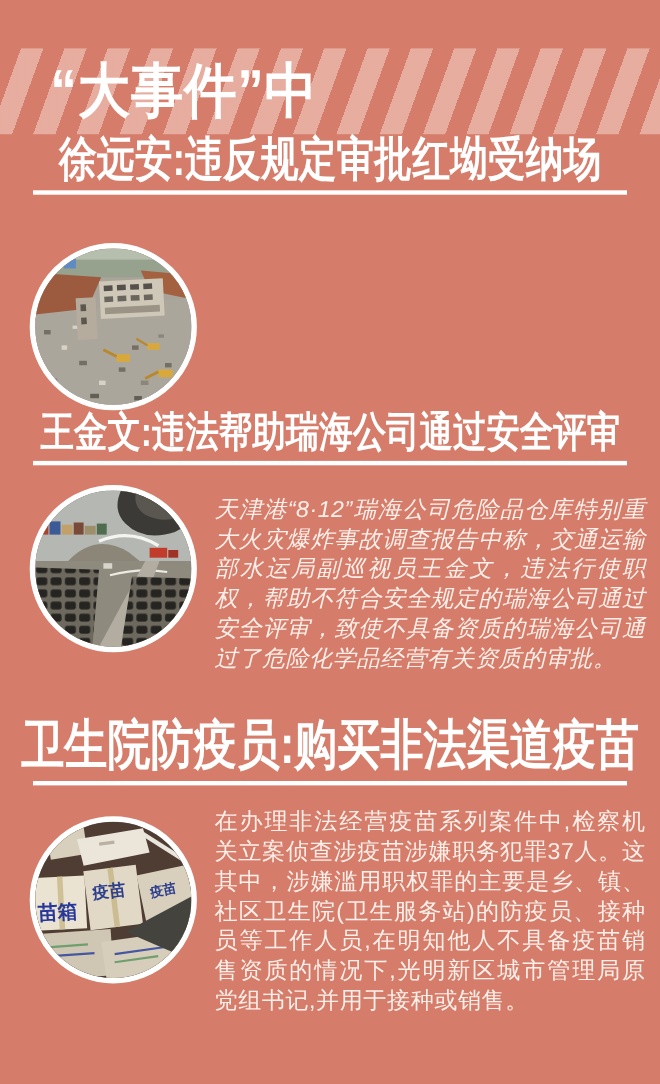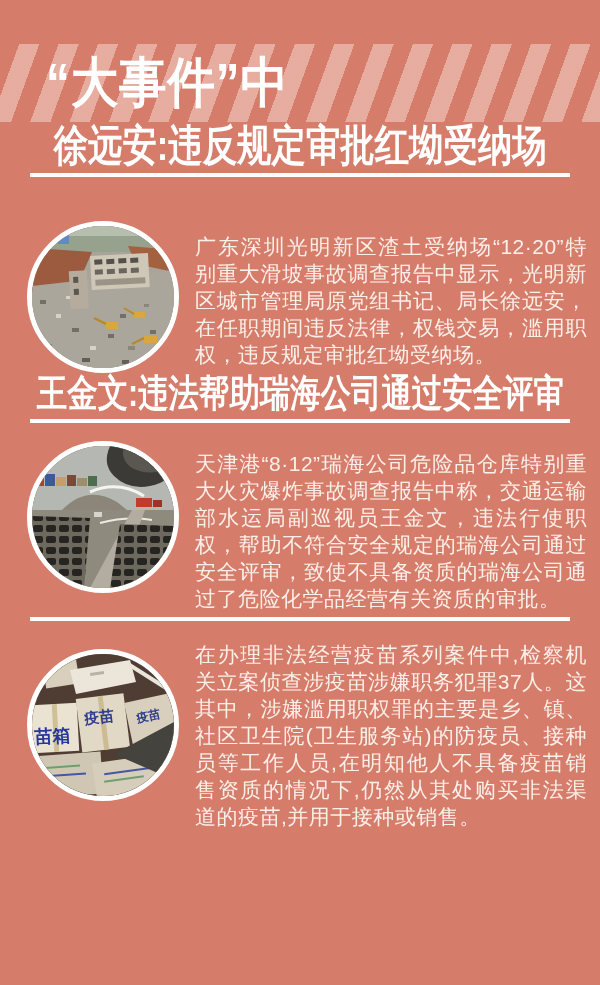--- a/index.html
+++ b/index.html
@@ -49,21 +49,21 @@
     border:5px solid #ffffff;border-radius:50%;overflow:hidden;
     background:#9a948a;
   }
   .photo svg{width:100%;height:100%;display:block;}
   .para{
     margin:0 0 0 16px;width:392px;
     font-size:21px;line-height:27px;color:#fcefe9;
     text-align:justify;letter-spacing:0.5px;
   }
   .sec1 .para{margin-top:12px;}
-  .sec2 .para{margin-top:9px;}
+  .sec2 .para{margin-top:9px;font-style:italic;}
   .sec3 .para{margin-top:-8px;}
 </style>
 </head>
 <body>
 
 <div class="page">
 
   <div class="banner">
     <h1>“大事件”中</h1>
   </div>
@@ -117,21 +117,20 @@
           <g>
             <rect x="74" y="96" width="12" height="7" fill="#d9a83c"></rect>
             <path d="M74,98 L62,92" stroke="#b9882a" stroke-width="2.5" fill="none"></path>
             <rect x="102" y="86" width="11" height="6" fill="#d9a83c"></rect>
             <path d="M102,88 L92,82" stroke="#b9882a" stroke-width="2" fill="none"></path>
             <rect x="112" y="110" width="13" height="7" fill="#d9a83c"></rect>
             <path d="M112,112 L100,118" stroke="#b9882a" stroke-width="2.5" fill="none"></path>
           </g>
         </svg>
       </div>
-      <p class="para">广东深圳光明新区渣土受纳场“12·20”特别重大滑坡事故调查报告中显示，光明新区城市管理局原党组书记、局长徐远安，在任职期间违反法律，权钱交易，滥用职权，违反规定审批红坳受纳场。</p>
     </div>
   </section>
 
   <section class="sec2">
     <div class="hl">
       <span>王金文:违法帮助瑞海公司通过安全评审</span>
     </div>
     <hr class="rule">
     <div class="row">
       <div class="photo">
@@ -165,20 +164,23 @@
           <polygon points="0,70 58,72 52,142 0,142" fill="url(#cars)"></polygon>
           <polygon points="88,78 142,80 142,142 78,142" fill="url(#cars)"></polygon>
           <rect x="62" y="66" width="8" height="5" fill="#d7d4cb"></rect>
         </svg>
       </div>
       <p class="para">天津港“8·12”瑞海公司危险品仓库特别重大火灾爆炸事故调查报告中称，交通运输部水运局副巡视员王金文，违法行使职权，帮助不符合安全规定的瑞海公司通过安全评审，致使不具备资质的瑞海公司通过了危险化学品经营有关资质的审批。</p>
     </div>
   </section>
 
   <section class="sec3">
+    <div class="hl">
+      <span>卫生院防疫员:购买非法渠道疫苗</span>
+    </div>
     <hr class="rule">
     <div class="row">
       <div class="photo">
         <svg viewBox="0 0 142 142">
           <rect width="142" height="142" fill="#4f3c33"></rect>
           <rect x="12" y="6" width="34" height="26" fill="#d8cfbc" transform="rotate(-9 29 19)"></rect>
           <polygon points="38,16 98,6 104,28 44,40" fill="#ece6da"></polygon>
           <rect x="58" y="18" width="14" height="3" fill="#b9b2a4" transform="rotate(-8 65 19)"></rect>
           <path d="M96,10 L134,34" stroke="#e9e5db" stroke-width="4"></path>
           <path d="M104,5 L138,25" stroke="#d9d4c8" stroke-width="3"></path>
@@ -200,17 +202,17 @@
             <rect x="0" y="100" width="70" height="42" fill="#cfc7b3" transform="rotate(-4 35 120)"></rect>
             <rect x="8" y="112" width="40" height="2" fill="#6f9e6f" transform="rotate(-4 28 113)"></rect>
             <rect x="8" y="120" width="46" height="2" fill="#4457a0" transform="rotate(-4 31 121)"></rect>
             <rect x="62" y="104" width="80" height="38" fill="#d6cebb" transform="rotate(-8 100 120)"></rect>
             <rect x="72" y="116" width="48" height="2" fill="#4457a0" transform="rotate(-8 96 117)"></rect>
             <rect x="72" y="124" width="40" height="2" fill="#6f9e6f" transform="rotate(-8 92 125)"></rect>
           </g>
           <polygon points="82,100 142,68 142,126" fill="#45433e"></polygon>
         </svg>
       </div>
-      <p class="para">在办理非法经营疫苗系列案件中,检察机关立案侦查涉疫苗涉嫌职务犯罪37人。这其中，涉嫌滥用职权罪的主要是乡、镇、社区卫生院(卫生服务站)的防疫员、接种员等工作人员,在明知他人不具备疫苗销售资质的情况下,仍然从其处购买非法渠道的疫苗,并用于接种或销售。</p>
+      <p class="para">在办理非法经营疫苗系列案件中,检察机关立案侦查涉疫苗涉嫌职务犯罪37人。这其中，涉嫌滥用职权罪的主要是乡、镇、社区卫生院(卫生服务站)的防疫员、接种员等工作人员,在明知他人不具备疫苗销售资质的情况下,光明新区城市管理局原党组书记,并用于接种或销售。</p>
     </div>
   </section>
 
 </div>
 
 </body></html>

